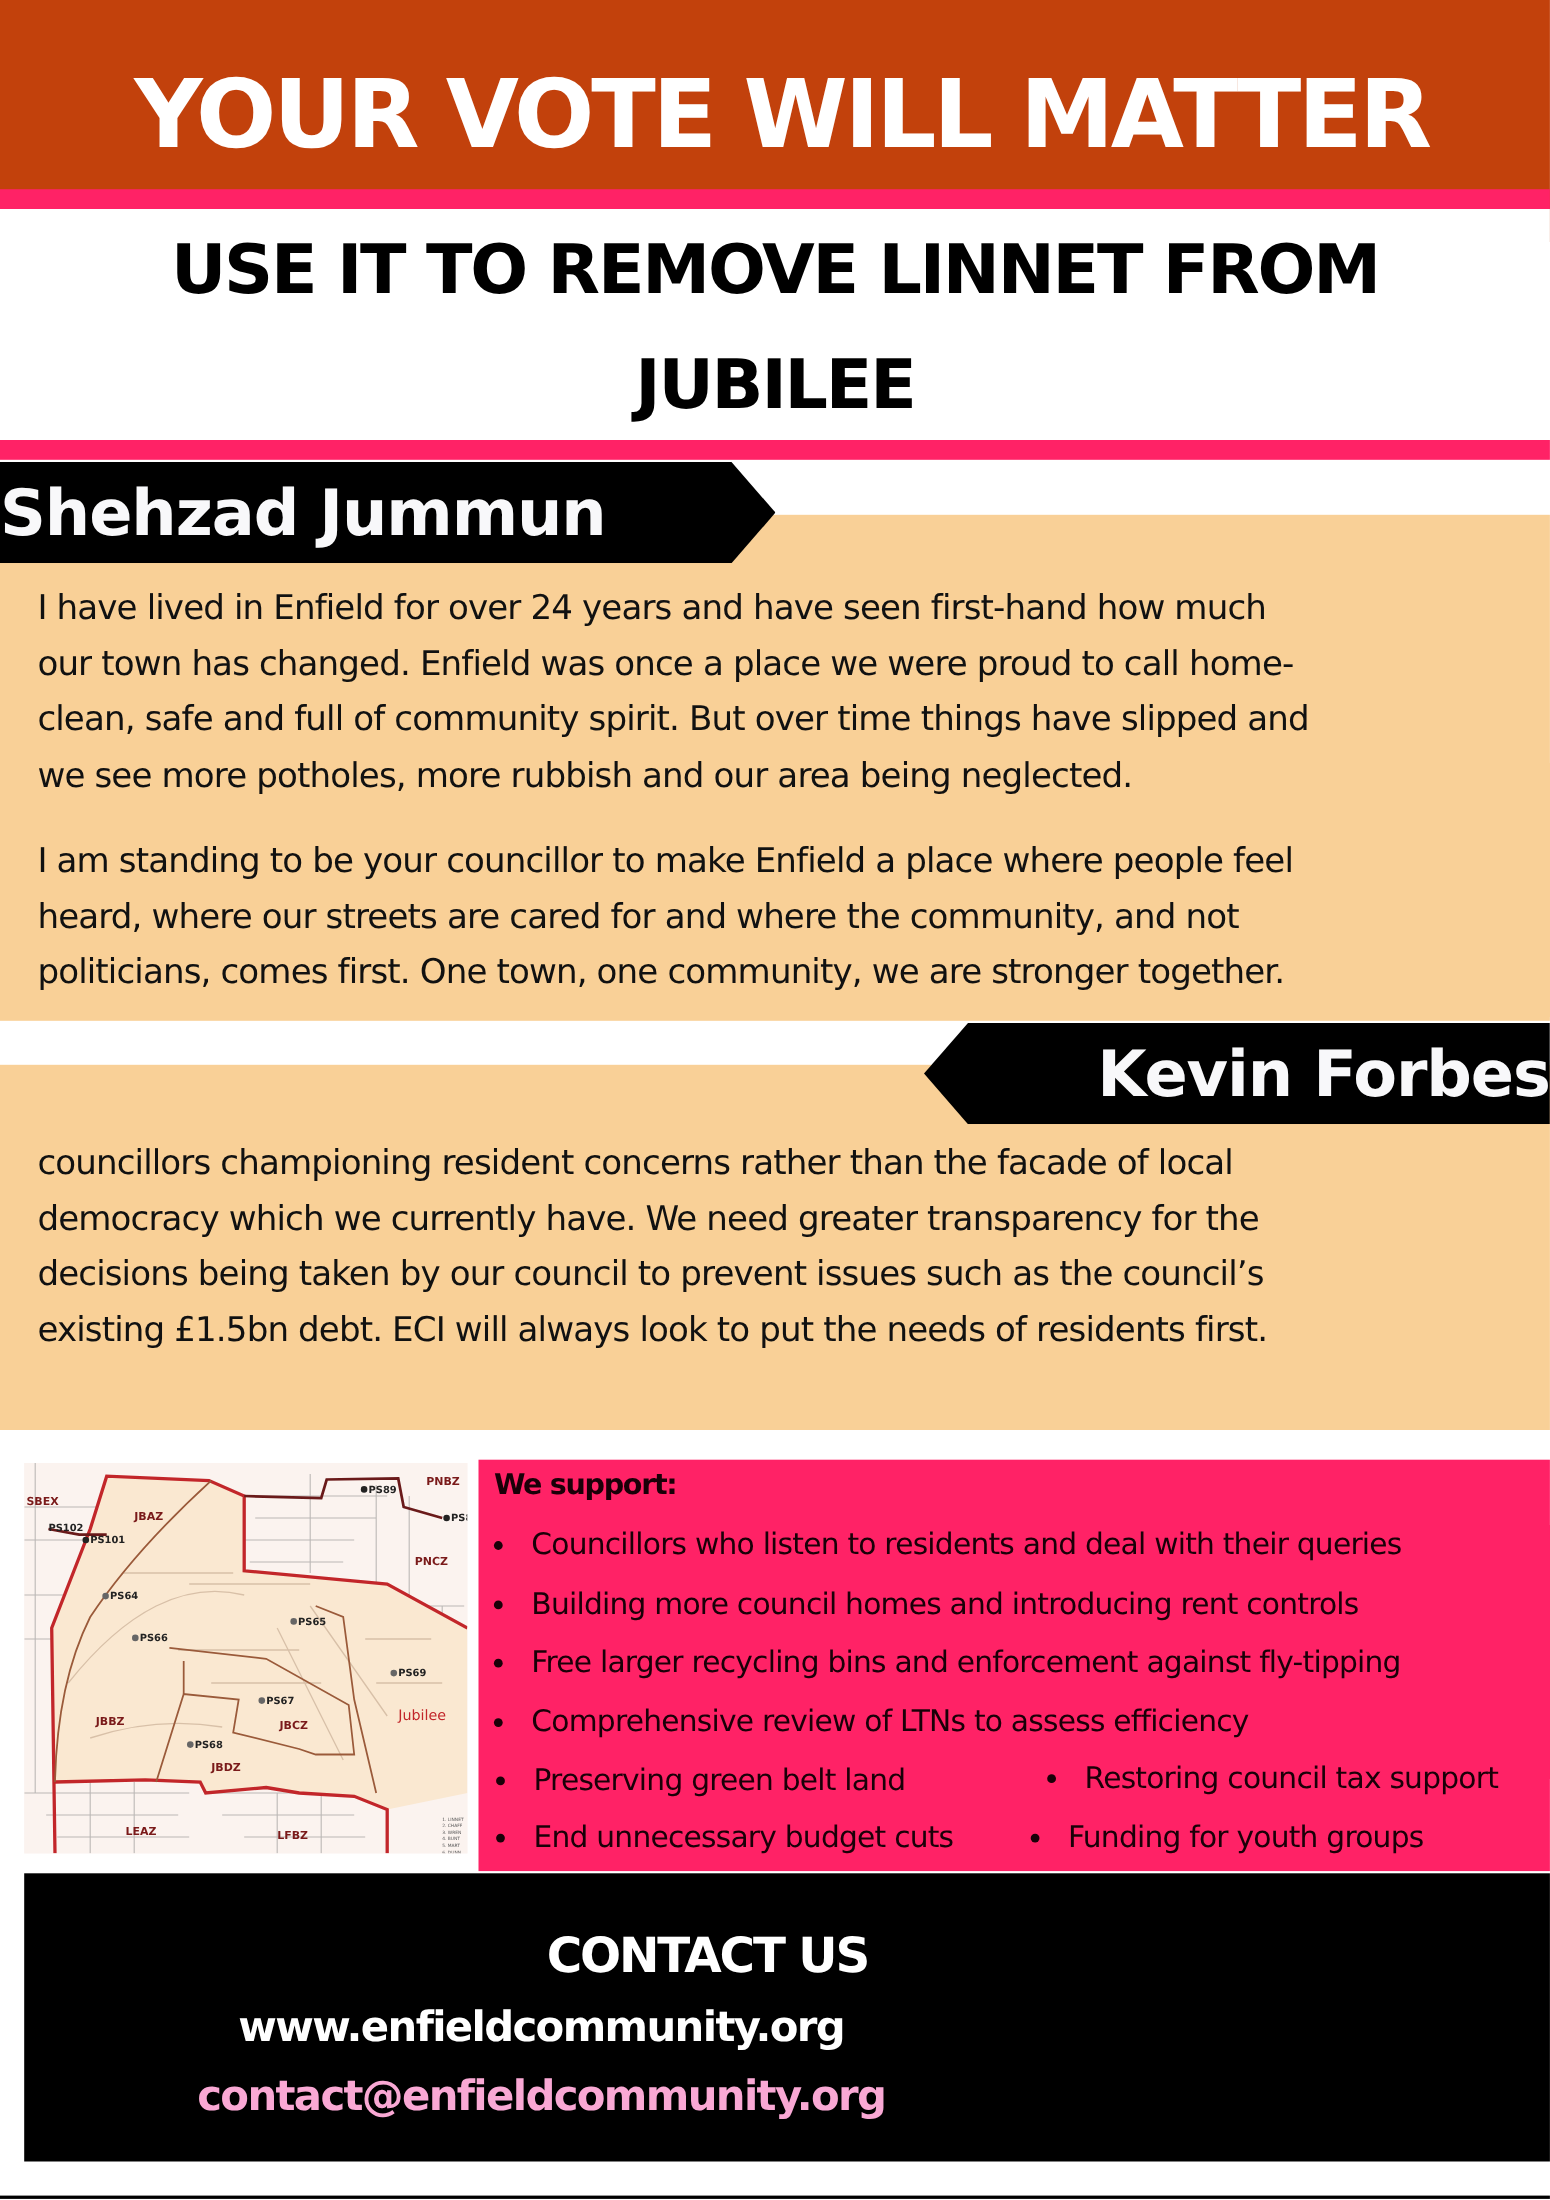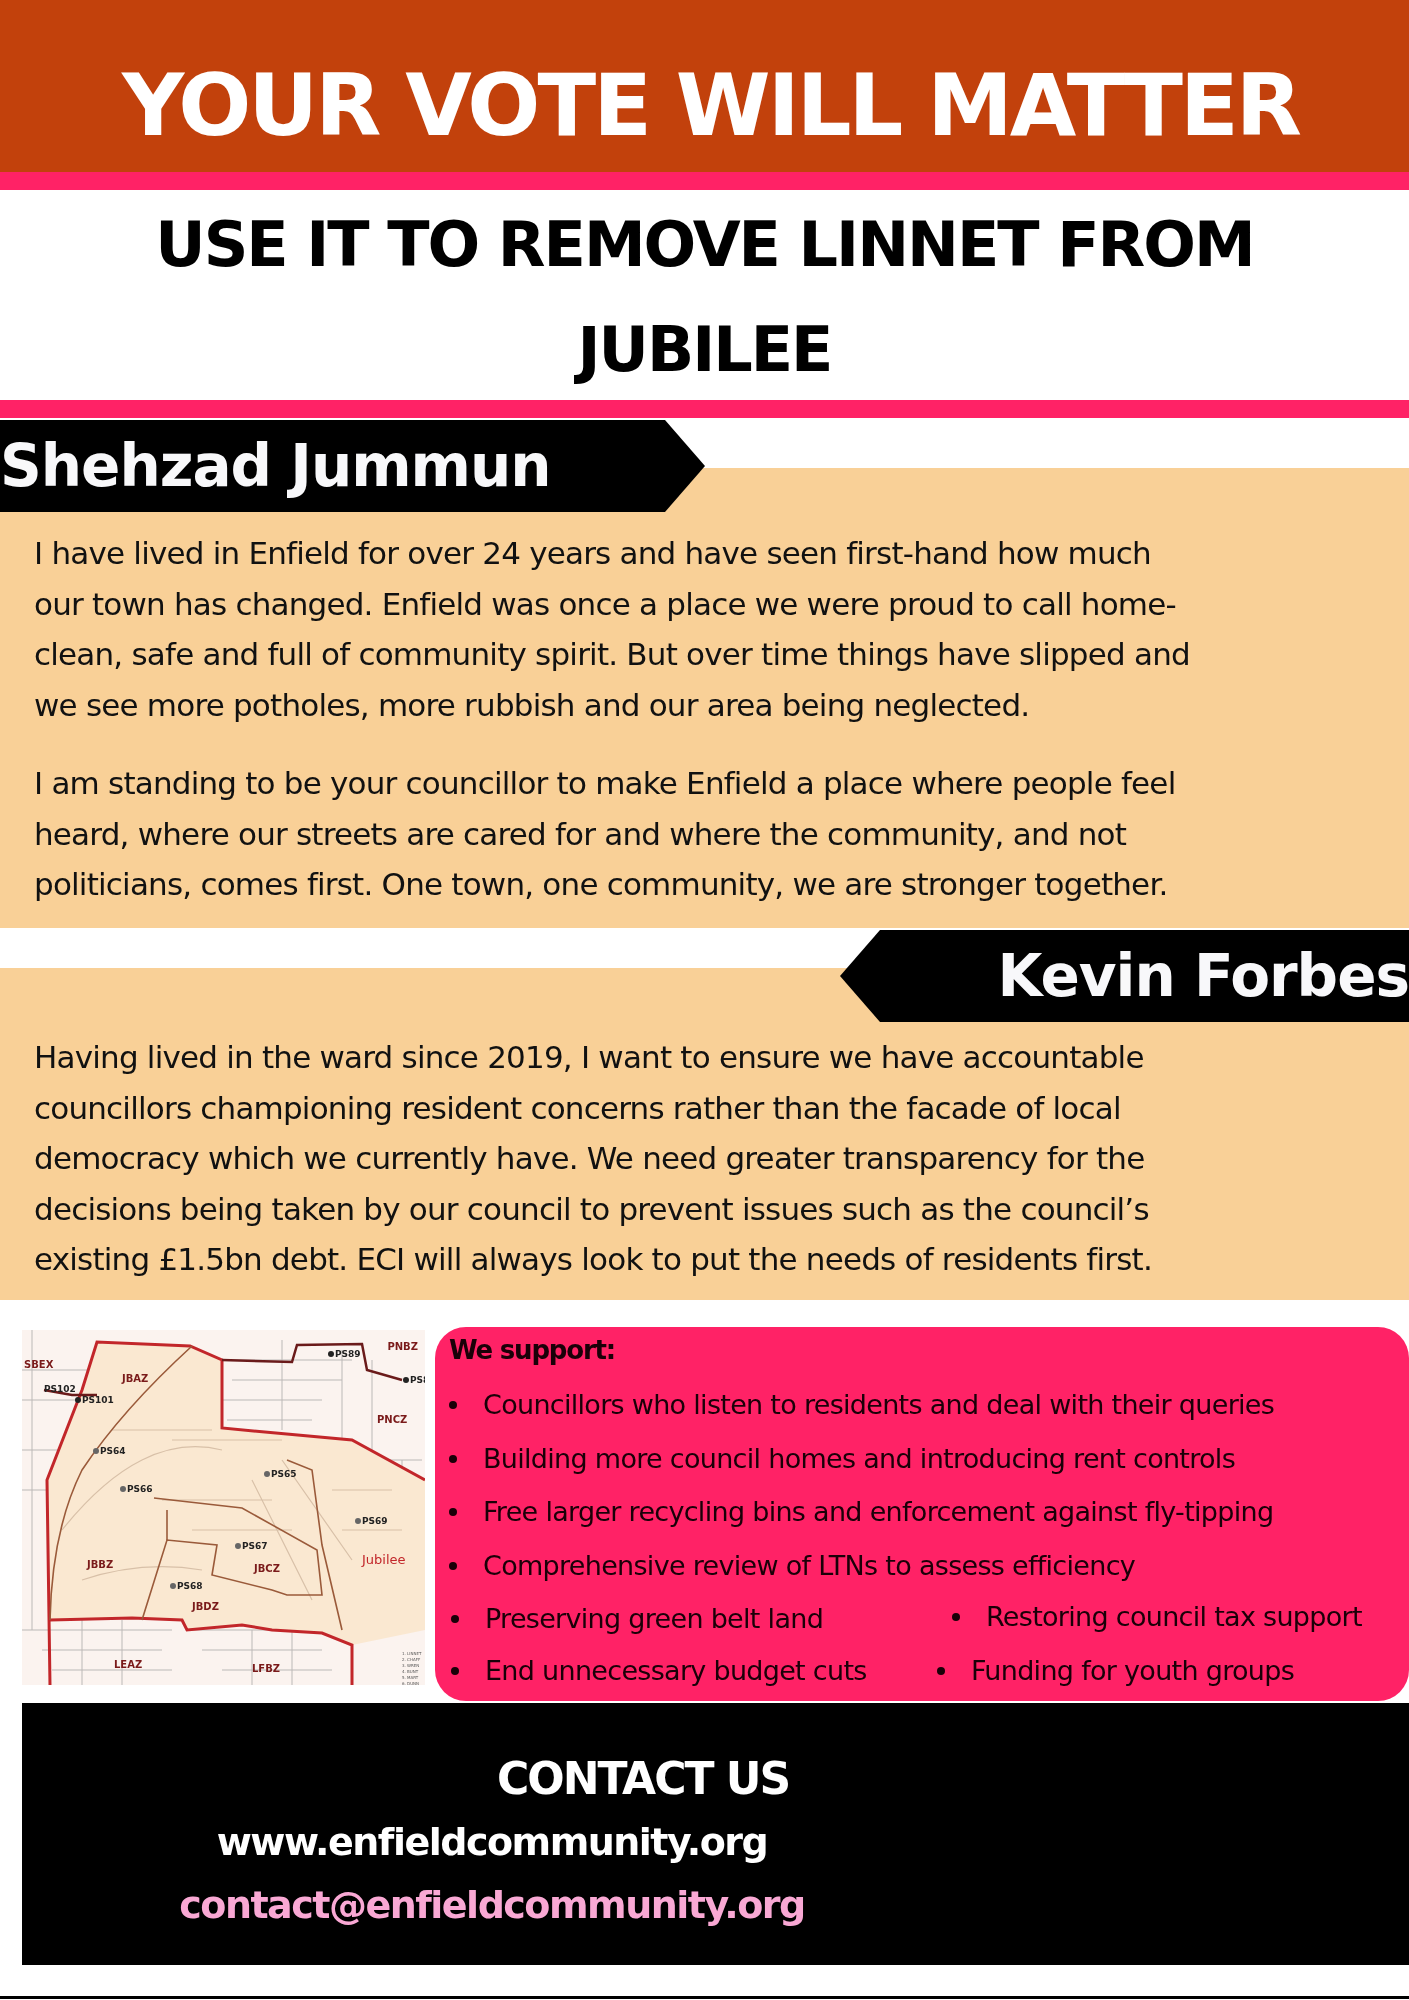--- a/index.html
+++ b/index.html
@@ -17,21 +17,21 @@
   .tan { position: absolute; background: #f9d097; }
 
   .tag { position: absolute; background: #000; color: #f8f8fa; font-family: "DejaVu Sans", sans-serif; font-weight: bold; font-size: 58px; letter-spacing: -1px; display: flex; align-items: center; }
   .tag-left { left: 0; top: 420px; width: 705px; height: 92px; clip-path: polygon(0 0, 665px 0, 705px 50%, 665px 100%, 0 100%); }
   .tag-right { left: 840px; top: 930px; width: 569px; height: 92px; clip-path: polygon(40px 0, 100% 0, 100% 100%, 40px 100%, 0 50%); justify-content: flex-end; }
 
   .body-text { position: absolute; left: 34px; font-family: "DejaVu Sans", sans-serif; font-size: 31px; line-height: 50.5px; color: #111; letter-spacing: -0.8px; white-space: nowrap; }
 
   .map { position: absolute; left: 22px; top: 1330px; width: 403px; height: 355px; background: #fbf3ef; overflow: hidden; }
 
-  .support { position: absolute; left: 435px; top: 1327px; width: 974px; height: 374px; background: #ff2266; color: #1a0008; border-radius: 31px; }
+  .support { position: absolute; left: 435px; top: 1327px; width: 974px; height: 374px; background: #ff2266; color: #1a0008; }
   .support h3 { position: absolute; left: 14px; top: 8px; font-family: "DejaVu Sans", sans-serif; font-weight: bold; font-size: 26px; letter-spacing: -1.2px; }
   .support .item { position: absolute; font-family: "DejaVu Sans", sans-serif; font-size: 27px; letter-spacing: -0.7px; white-space: nowrap; display: flex; align-items: center; }
   .support .bullet { display: inline-block; width: 8px; height: 8px; border-radius: 50%; background: #1a0008; margin-right: 26px; }
 
   .contact { position: absolute; left: 22px; top: 1703px; width: 1387px; height: 262px; background: #000; color: #fff; text-align: center; }
   .contact .title { position: absolute; left: 0; width: 870px; top: 50px; font-family: "DejaVu Sans", sans-serif; font-weight: bold; font-size: 44px; letter-spacing: -2px; text-align: right; margin-left: 35px; }
   .contact .line { position: absolute; left: 0; width: 960px; font-family: "DejaVu Sans", sans-serif; font-weight: bold; font-size: 38px; letter-spacing: -1.5px; text-align: center; }
   .bottom-rule { position: absolute; left: 0; top: 1996px; width: 1409px; height: 3px; background: #000; }
 </style>
 </head>
@@ -61,21 +61,20 @@
   <div>I am standing to be your councillor to make Enfield a place where people feel</div>
   <div>heard, where our streets are cared for and where the community, and not</div>
   <div>politicians, comes first. One town, one community, we are stronger together.</div>
 </div>
 
 <div class="tan" style="left:0;top:968px;width:1409px;height:332px"></div>
 <div class="tag tag-right">
   <span>Kevin Forbes</span>
 </div>
 <div class="body-text" style="top:1032px">
-  <div>Having lived in the ward since 2019, I want to ensure we have accountable</div>
   <div>councillors championing resident concerns rather than the facade of local</div>
   <div>democracy which we currently have. We need greater transparency for the</div>
   <div>decisions being taken by our council to prevent issues such as the council’s</div>
   <div>existing £1.5bn debt. ECI will always look to put the needs of residents first.</div>
 </div>
 
 <div class="map">
   <svg width="403" height="355" viewBox="0 0 403 355">
     <rect width="403" height="355" fill="#fbf3ef"></rect>
 

